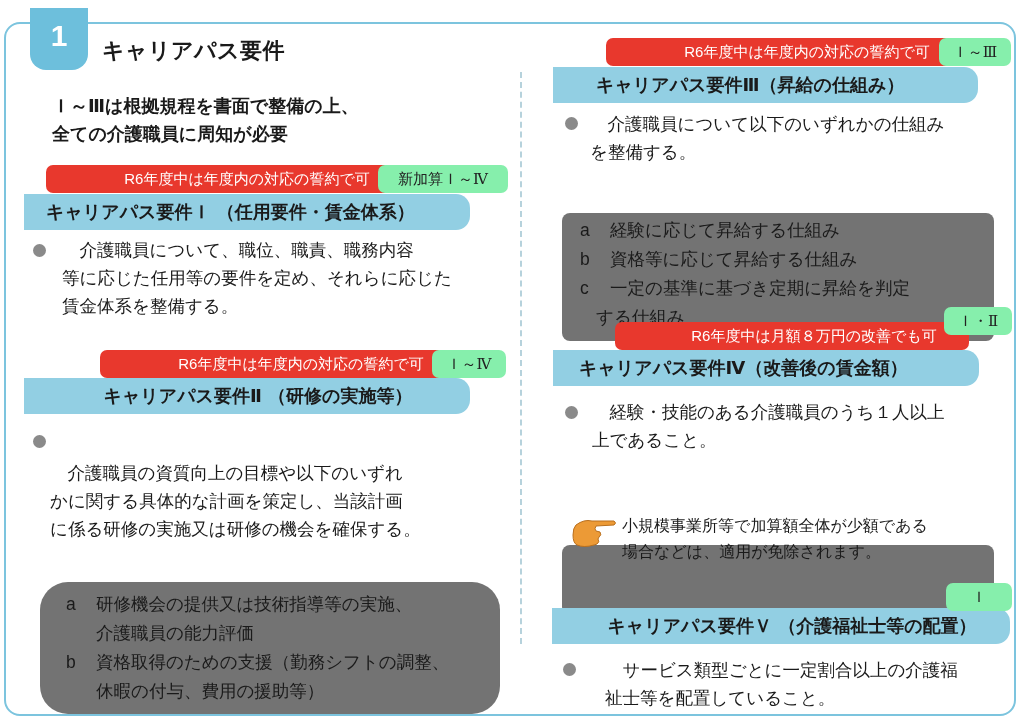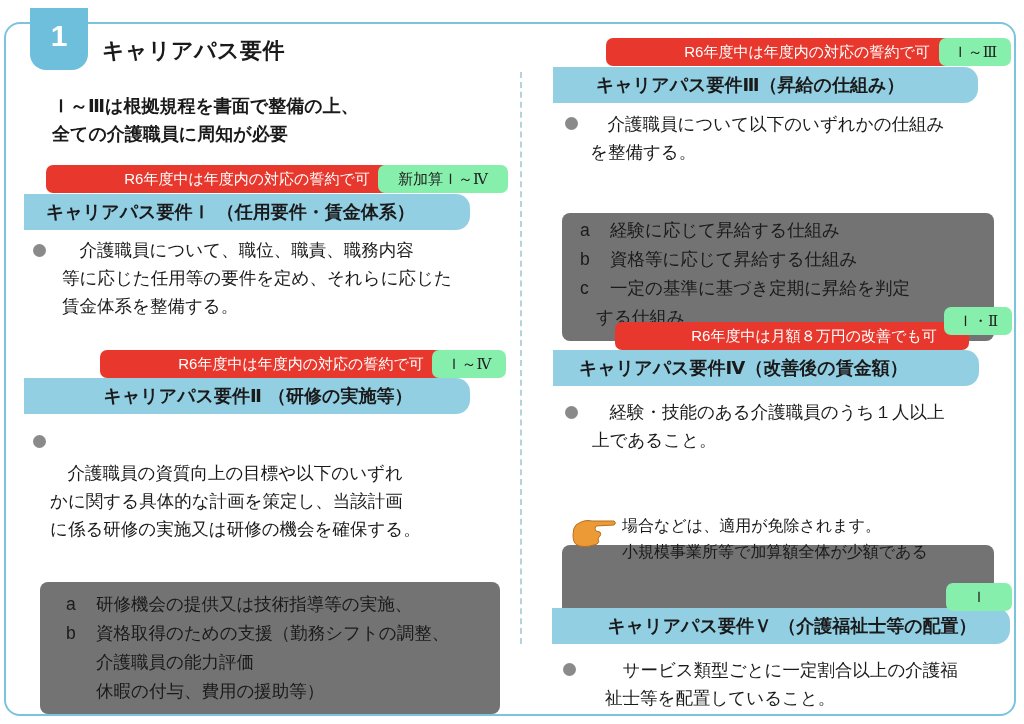--- a/index.html
+++ b/index.html
@@ -56,24 +56,24 @@
 
 <div class="bar" style="left:24px;top:378px;width:446px;padding-left:22px;text-align:center;">キャリアパス要件Ⅱ （研修の実施等）</div>
 <div class="red-tag" style="left:100px;top:350px;width:314px;">R6年度中は年度内の対応の誓約で可</div>
 <div class="org-tag" style="left:432px;top:350px;width:74px;">Ｉ～Ⅳ</div>
 <div class="dot" style="left:33px;top:435px;"></div>
 <div class="bullet-text" style="left:50px;top:427px;margin-top:32px;">
   <div>　介護職員の資質向上の目標や以下のいずれ</div>
   <div>かに関する具体的な計画を策定し、当該計画</div>
   <div>に係る研修の実施又は研修の機会を確保する。</div>
 </div>
-<div class="ybox" style="left:40px;top:542px;width:460px;height:132px;padding:8px 0 0 22px;">
+<div class="ybox" style="left:40px;top:542px;width:460px;height:132px;padding:8px 0 0 22px;border-radius:28px;">
   <div class="line"><span class="lbl">a</span><span>研修機会の提供又は技術指導等の実施、</span></div>
+  <div class="line ind"><span>介護職員の能力評価</span></div>
   <div class="line"><span class="lbl">b</span><span>資格取得のための支援（勤務シフトの調整、</span></div>
-  <div class="line ind"><span>介護職員の能力評価</span></div>
   <div class="line ind"><span>休暇の付与、費用の援助等）</span></div>
 </div>
 
 <div class="bar" style="left:553px;top:67px;width:425px;padding-left:43px;">キャリアパス要件Ⅲ（昇給の仕組み）</div>
 <div class="red-tag" style="left:606px;top:38px;width:314px;">R6年度中は年度内の対応の誓約で可</div>
 <div class="org-tag" style="left:939px;top:38px;width:72px;">Ｉ～Ⅲ</div>
 <div class="dot" style="left:565px;top:117px;"></div>
 <div class="bullet-text" style="left:590px;top:110px;">
   <div>　介護職員について以下のいずれかの仕組み</div>
   <div>を整備する。</div>
@@ -91,22 +91,22 @@
 <div class="dot" style="left:565px;top:406px;"></div>
 <div class="bullet-text" style="left:592px;top:398px;">
   <div>　経験・技能のある介護職員のうち１人以上</div>
   <div>上であること。</div>
 </div>
 <div class="ybox" style="left:562px;top:505px;width:432px;height:70px;"></div>
 <svg class="hand" width="48" height="34" viewBox="0 0 48 34">
   <path d="M6 10 Q14 4 22 6 L44 6 Q47 8 44 10 L26 11 Q24 14 26 16 L30 17 Q32 20 29 22 L28 24 Q30 27 27 29 L24 30 Q14 33 7 30 Q3 28 3 20 Q3 13 6 10 Z" fill="#ec9a36" stroke="#b96f1d" stroke-width="1"></path>
 </svg>
 <div class="note-text">
+  <div>小規模事業所等で加算額全体が少額である</div>
   <div>場合などは、適用が免除されます。</div>
-  <div>小規模事業所等で加算額全体が少額である</div>
 </div>
 
 <div class="bar" style="left:552px;top:608px;width:458px;padding-left:22px;text-align:center;">キャリアパス要件Ｖ （介護福祉士等の配置）</div>
 <div class="org-tag" style="left:946px;top:583px;width:66px;">Ｉ</div>
 <div class="dot" style="left:563px;top:663px;"></div>
 <div class="bullet-text" style="left:588px;top:656px;margin-left:17px;">
   <div>　サービス類型ごとに一定割合以上の介護福</div>
   <div>祉士等を配置していること。</div>
 </div>
 

